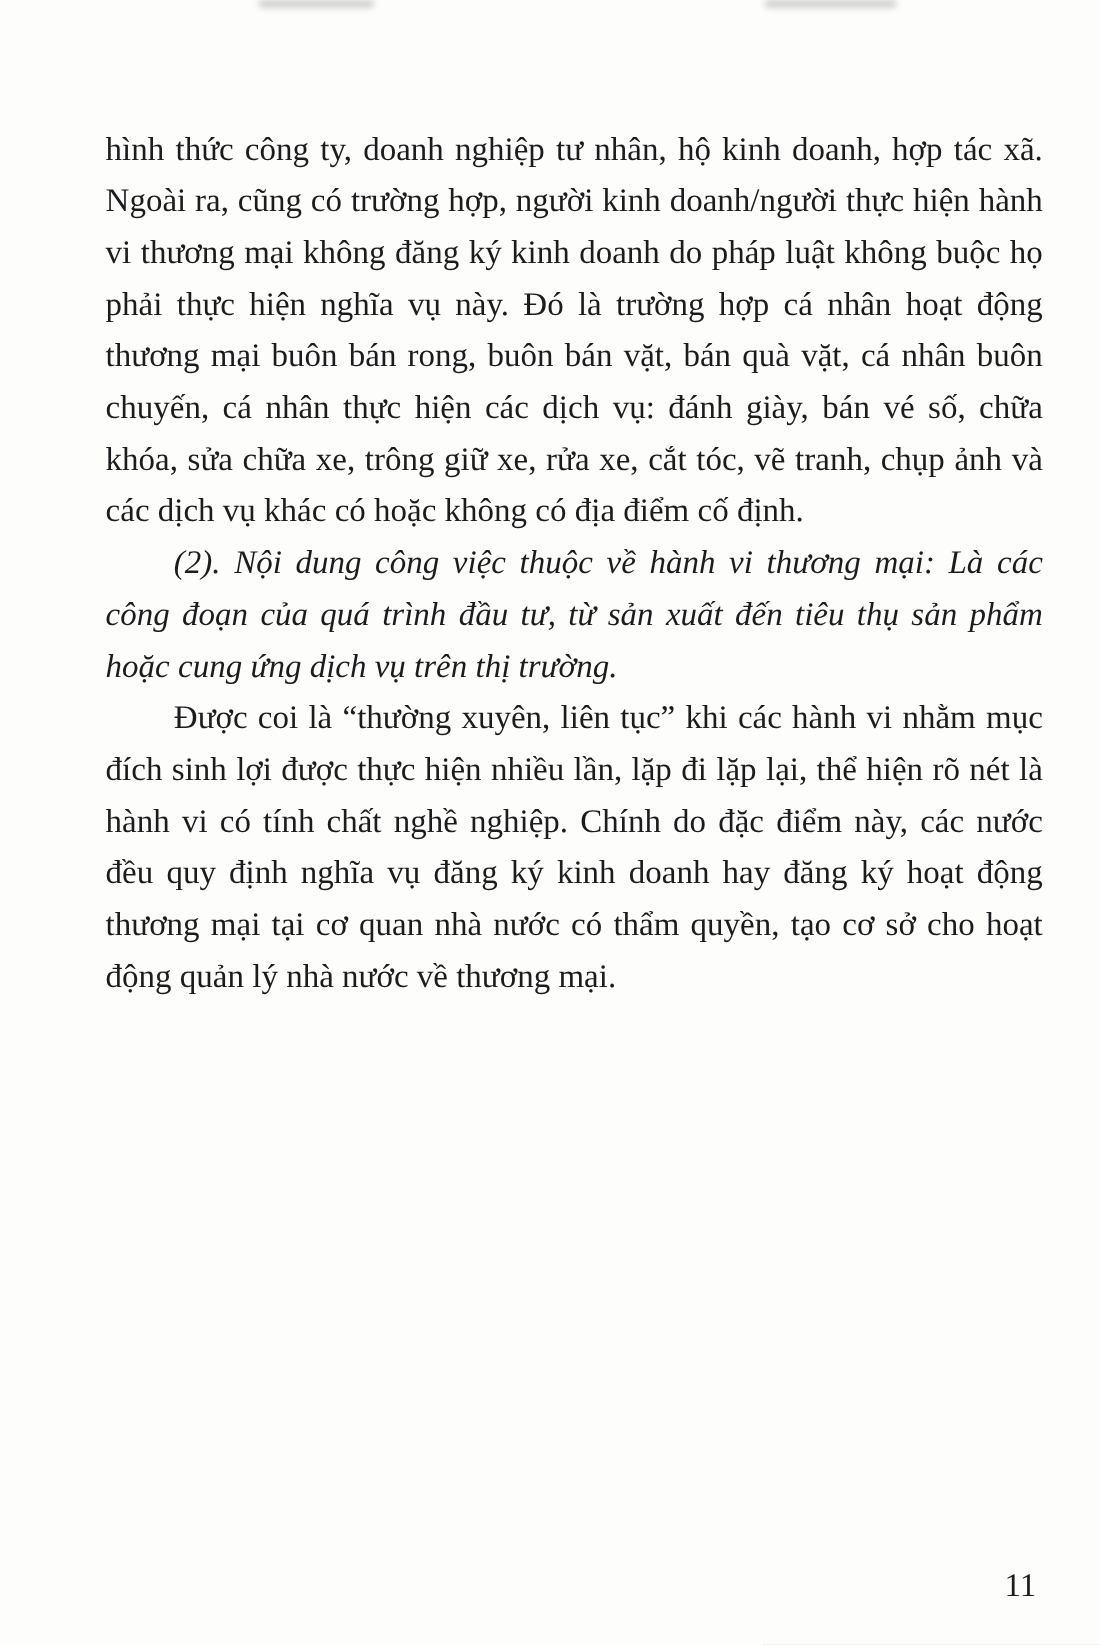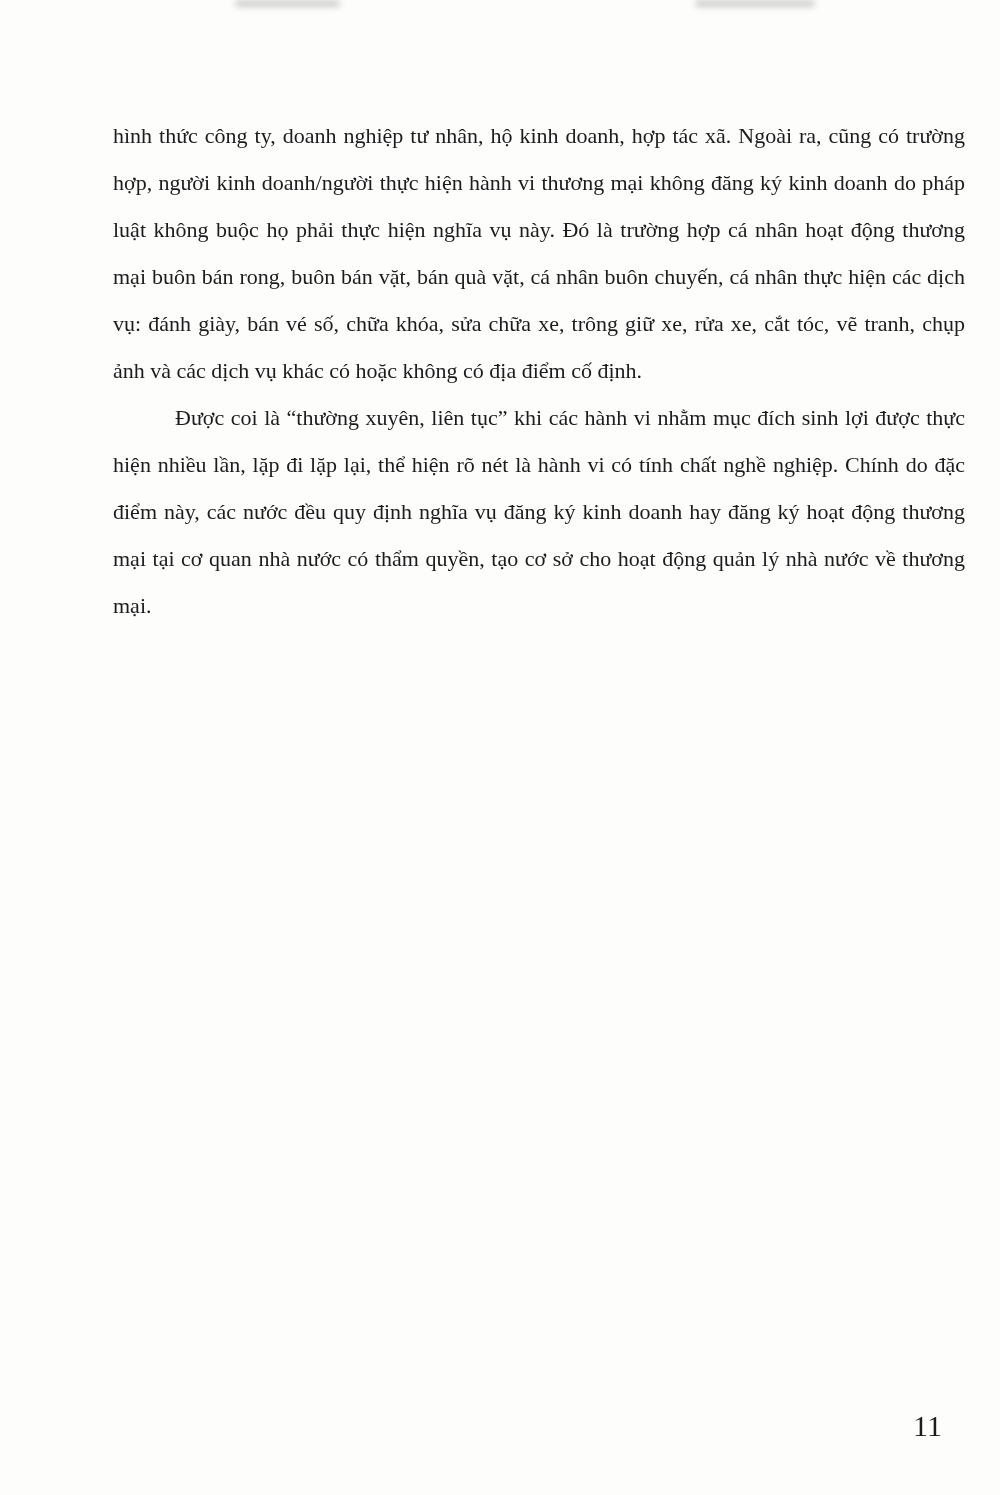--- a/index.html
+++ b/index.html
@@ -24,52 +24,53 @@
     background: #555;
     opacity: 0.28;
     filter: blur(3px);
     border-radius: 4px;
   }
   .smudge-1 { left: 235px; width: 105px; }
   .smudge-2 { left: 695px; width: 120px; }
   .text-block {
     position: absolute;
     top: 112px;
-    left: 113px;
+    left: 96px;
     width: 852px;
-    font-size: 22px;
+    font-size: 30px;
     line-height: 47px;
     text-align: justify;
   }
   .text-block p {
     margin: 0;
     padding: 0;
   }
   .para-indent {
     text-indent: 62px;
   }
   .para-italic {
     font-style: italic;
   }
   .page-number {
     position: absolute;
     right: 58px;
-    bottom: 52px;
+    bottom: 36px;
     font-size: 30px;
     color: #1c1c1e;
   }
 </style>
 </head>
 <body>
 
 <div class="page">
 
   <div class="scan-smudge smudge-1"></div>
   <div class="scan-smudge smudge-2"></div>
 
   <div class="text-block">
     <p>hình thức công ty, doanh nghiệp tư nhân, hộ kinh doanh, hợp tác xã. Ngoài ra, cũng có trường hợp, người kinh doanh/người thực hiện hành vi thương mại không đăng ký kinh doanh do pháp luật không buộc họ phải thực hiện nghĩa vụ này. Đó là trường hợp cá nhân hoạt động thương mại buôn bán rong, buôn bán vặt, bán quà vặt, cá nhân buôn chuyến, cá nhân thực hiện các dịch vụ: đánh giày, bán vé số, chữa khóa, sửa chữa xe, trông giữ xe, rửa xe, cắt tóc, vẽ tranh, chụp ảnh và các dịch vụ khác có hoặc không có địa điểm cố định.</p>
+    <p class="para-indent para-italic">(2). Nội dung công việc thuộc về hành vi thương mại: Là các công đoạn của quá trình đầu tư, từ sản xuất đến tiêu thụ sản phẩm hoặc cung ứng dịch vụ trên thị trường.</p>
     <p class="para-indent">Được coi là “thường xuyên, liên tục” khi các hành vi nhằm mục đích sinh lợi được thực hiện nhiều lần, lặp đi lặp lại, thể hiện rõ nét là hành vi có tính chất nghề nghiệp. Chính do đặc điểm này, các nước đều quy định nghĩa vụ đăng ký kinh doanh hay đăng ký hoạt động thương mại tại cơ quan nhà nước có thẩm quyền, tạo cơ sở cho hoạt động quản lý nhà nước về thương mại.</p>
   </div>
 
   <div class="page-number">11</div>
 
 </div>
 
 </body></html>

